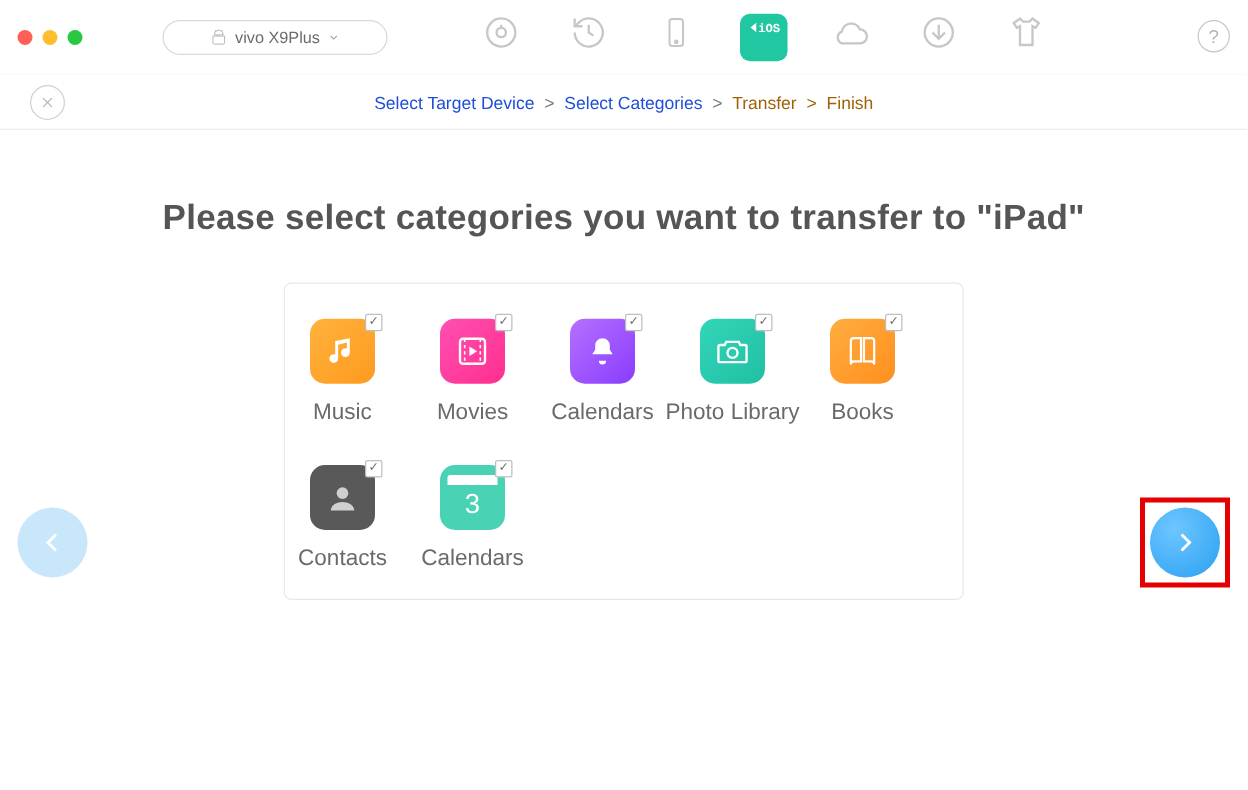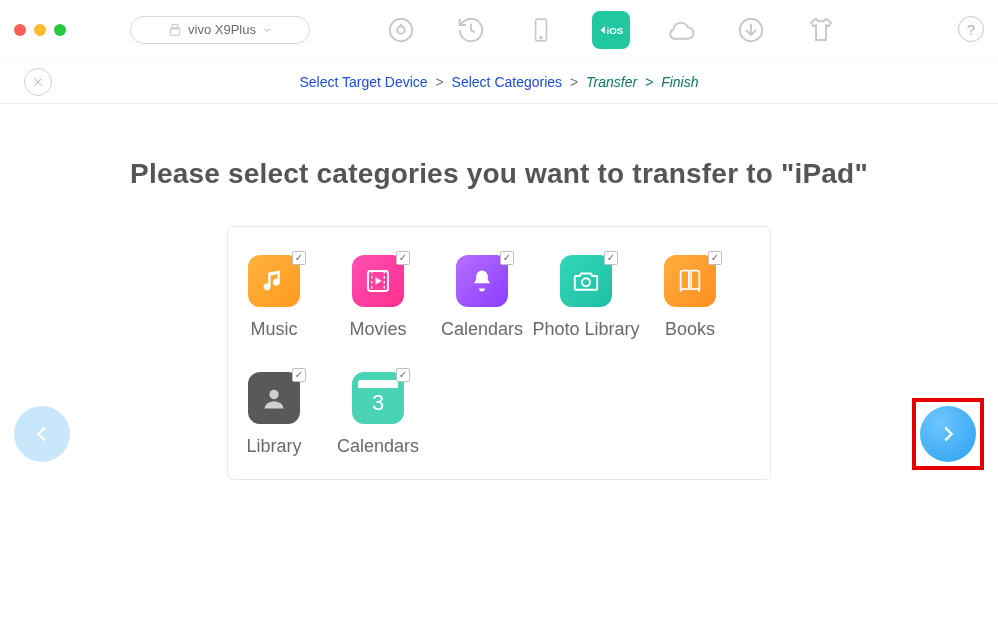--- a/index.html
+++ b/index.html
@@ -29,23 +29,24 @@
     gap: 6px;
     width: 180px; height: 28px;
     border: 1px solid #d9d9d9; border-radius: 14px;
     color: #6b6b6b; font-size: 13px;
     cursor: pointer;
   }
   .device-pill svg { flex: none; }
   .toolbar { display: flex; gap: 32px; margin-left: 32px; align-items: center; }
   .tb-btn {
     width: 38px; height: 38px; border-radius: 8px;
-    display: flex; align-items: center; justify-content: center;
+    display: flex; align-items: flex-start; justify-content: center;
     cursor: pointer;
     color: #c7c7c7;
+    font-family: Liberation Mono, monospace;
   }
   .tb-btn.active { background: #21c7a1; color: #ffffff; }
   .help-btn {
     position: absolute; right: 14px; top: 16px;
     width: 26px; height: 26px; border-radius: 50%;
     border: 1px solid #c7c7c7; color: #b4b4b4;
     display: flex; align-items: center; justify-content: center;
     font-size: 15px; cursor: pointer;
   }
 
@@ -59,21 +60,21 @@
     font-size: 14px;
   }
   .close-circle {
     position: absolute; left: 24px; top: 50%; transform: translateY(-50%);
     width: 28px; height: 28px; border-radius: 50%;
     border: 1px solid #d0d0d0; color: #b4b4b4;
     display: flex; align-items: center; justify-content: center;
     cursor: pointer;
   }
   .breadcrumb .sep { color: #777; margin: 0 4px; }
-  .breadcrumb .dim { color: #0f766e; font-style: italic; }
+  .breadcrumb .dim { color: #a16207; }
   .breadcrumb .cur { color: #1d4ed8; }
 
   
   .main {
     position: relative;
     padding-top: 54px;
     text-align: center;
   }
   .headline {
     font-size: 28px;
@@ -304,21 +305,21 @@
       </div>
 
       <div class="cat">
         <div class="tile contacts">
           <svg width="28" height="28" viewBox="0 0 24 24" fill="#d0d0d0">
               <circle cx="12" cy="9" r="4"></circle>
               <path d="M4 21c0-4 4-6 8-6s8 2 8 6"></path>
             </svg>
           <div class="tick">✓</div>
         </div>
-        <div class="cat-label">Library</div>
+        <div class="cat-label">Contacts</div>
       </div>
 
       <div class="cat">
         <div class="tile cal">
           <span style="position:relative; color:#ffffff; font-size:22px; font-weight:300; margin-top:10px;">3</span>
           <div class="tick">✓</div>
         </div>
         <div class="cat-label">Calendars</div>
       </div>
 

